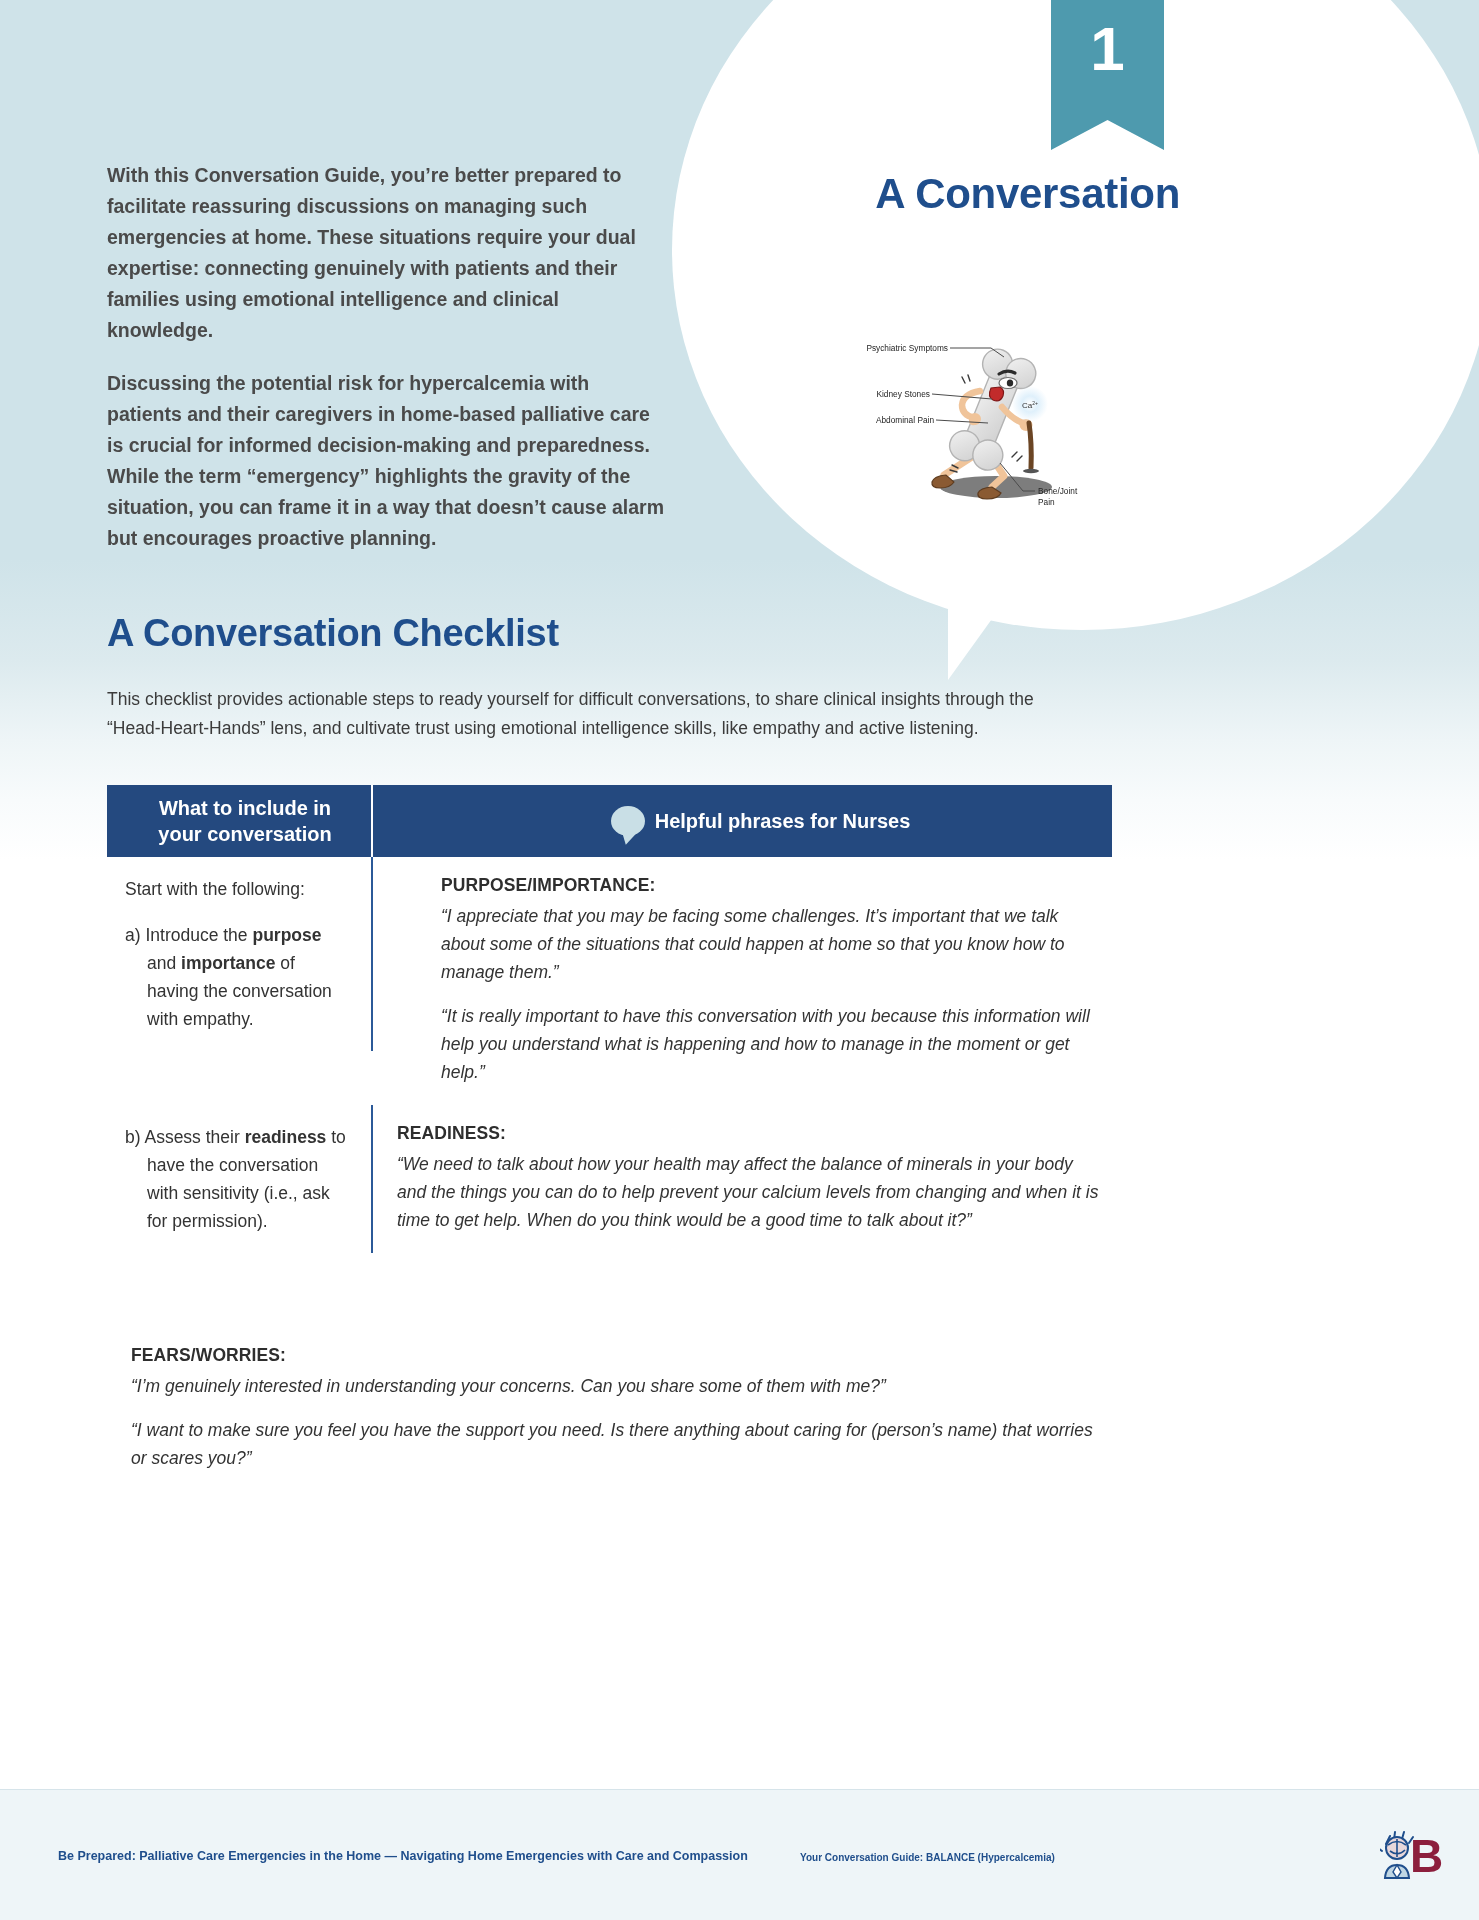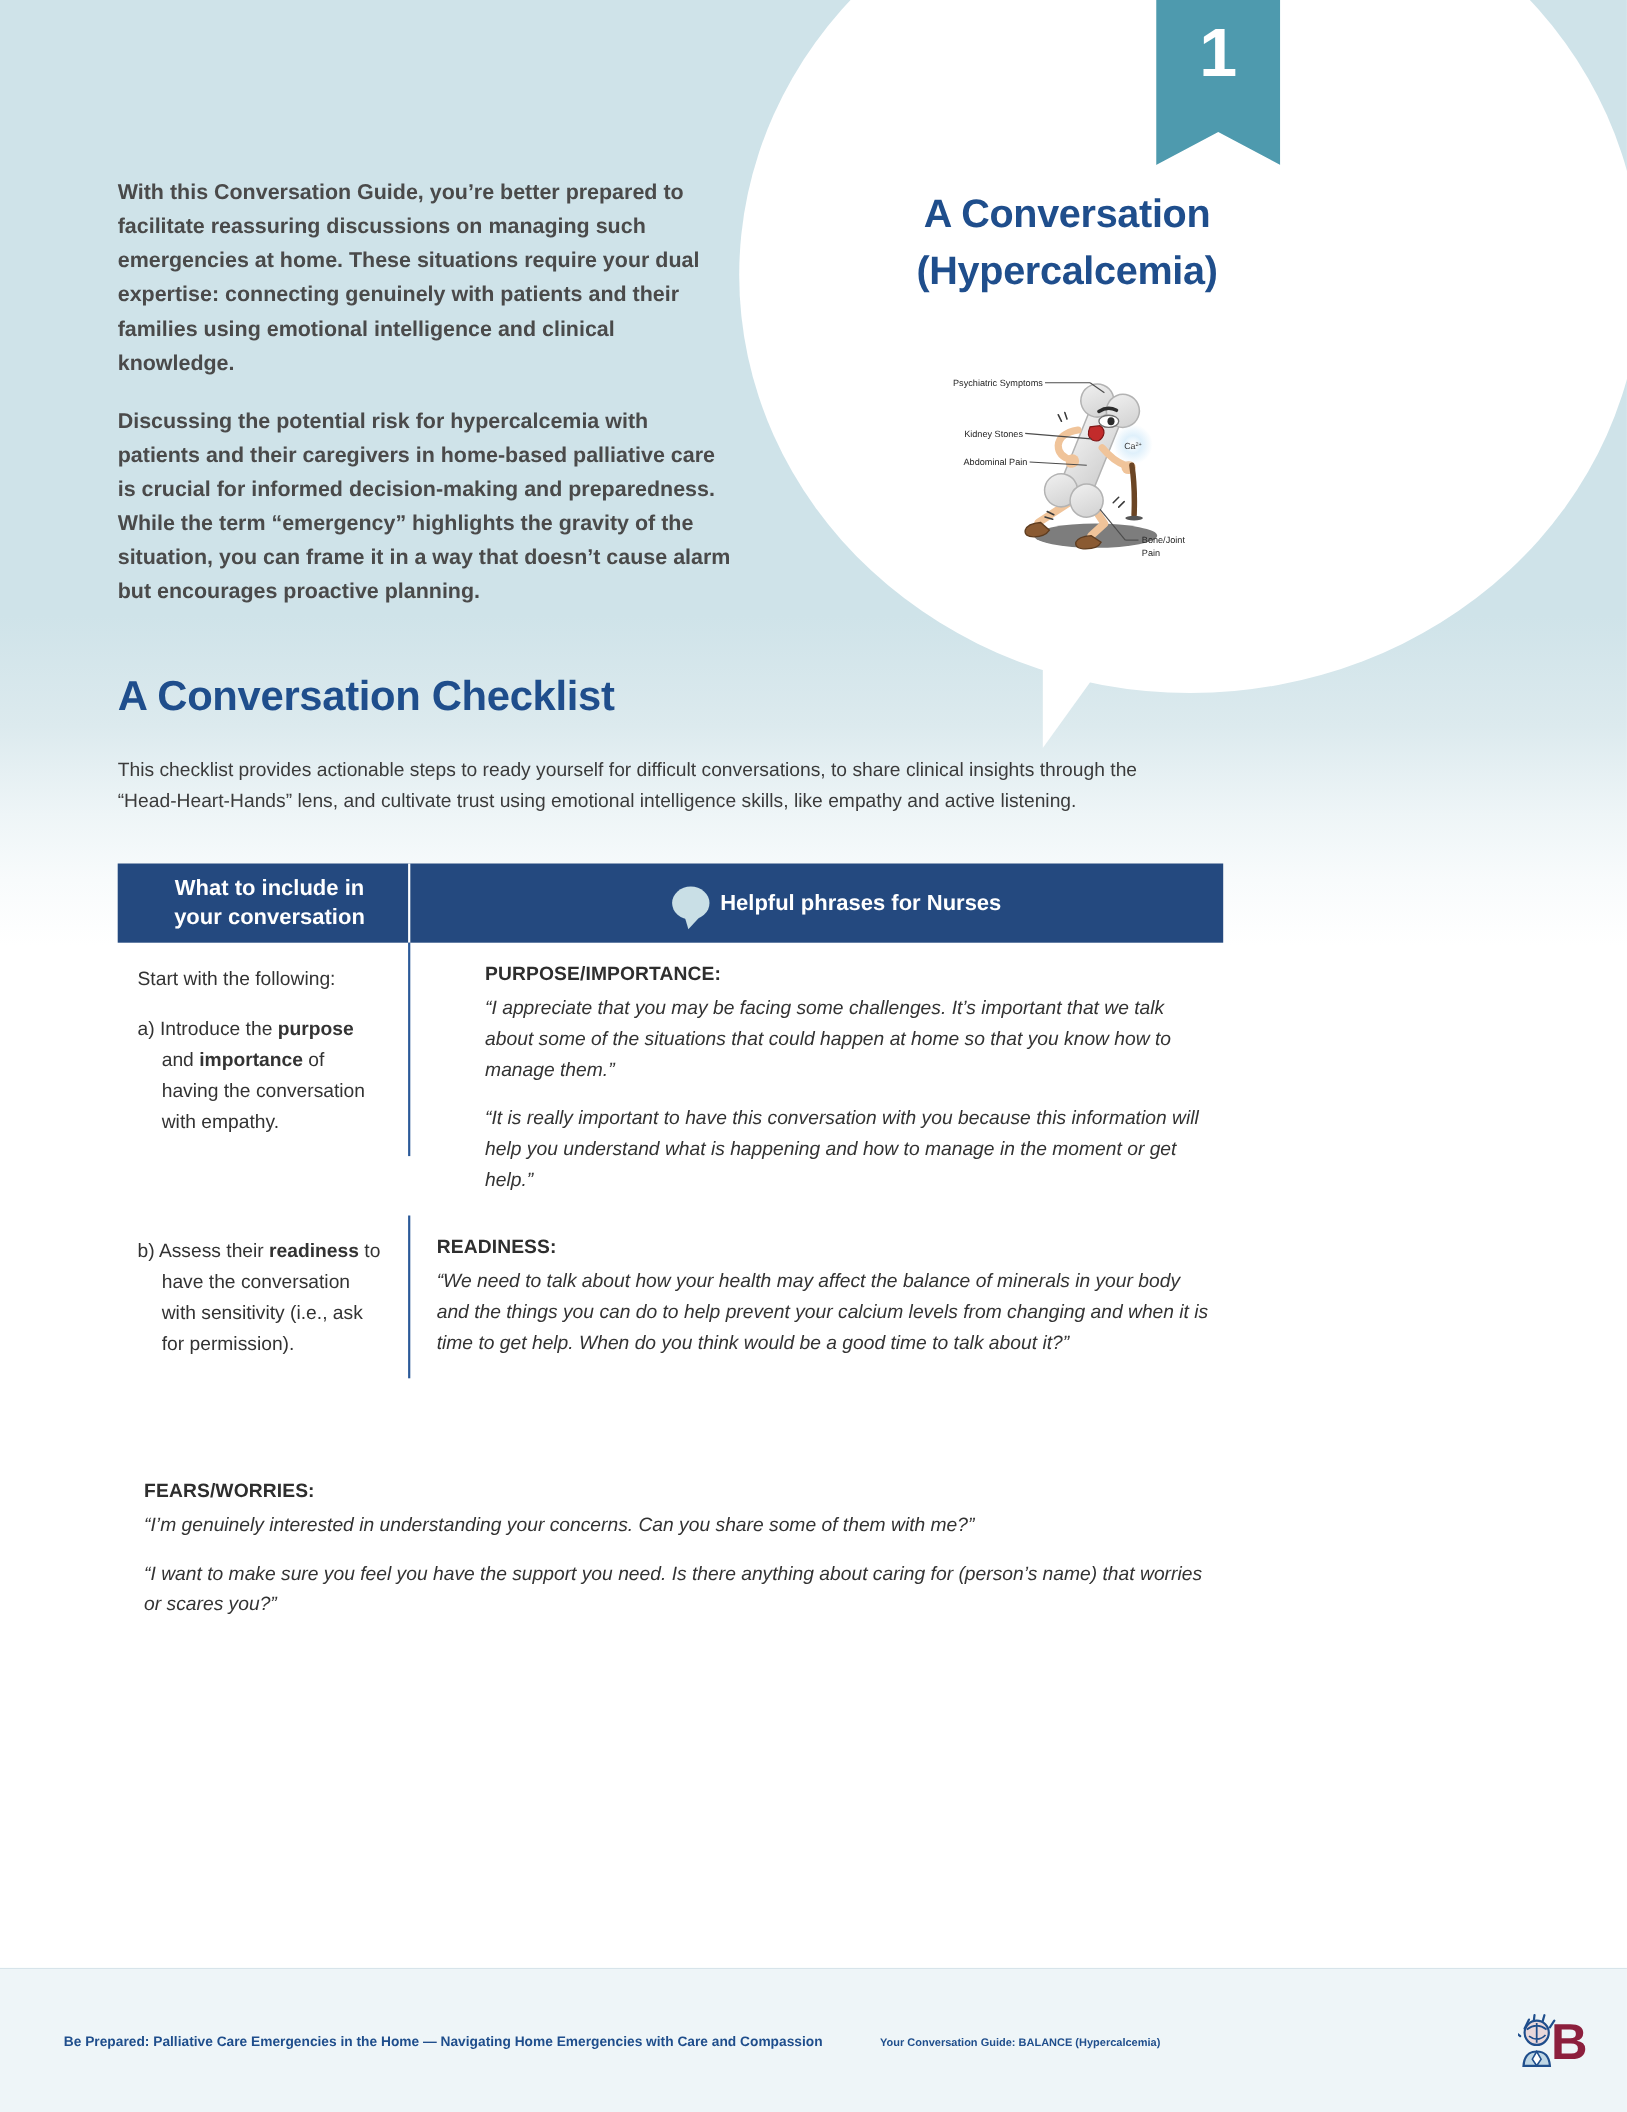--- a/index.html
+++ b/index.html
@@ -104,26 +104,27 @@
   
   .title {
     position: absolute;
     left: 760px;
     top: 168px;
     width: 420px;
     text-align: center;
     z-index: 5;
   }
   .title-line {
-    font-size: 36px;
+    font-size: 42px;
     font-weight: bold;
     color: #1f4e8c;
     line-height: 52px;
     letter-spacing: -0.3px;
     white-space: nowrap;
+    text-align: right;
   }
 
   
   .illus {
     position: absolute;
     left: 860px;
     top: 335px;
     width: 280px;
     height: 195px;
     z-index: 5;
@@ -313,21 +314,20 @@
     <span class="ribbon-number">1</span>
   </div>
 
   <div class="intro">
     <p>With this Conversation Guide, you’re better prepared to facilitate reassuring discussions on managing such emergencies at home. These situations require your dual expertise: connecting genuinely with patients and their families using emotional intelligence and clinical knowledge.</p>
     <p>Discussing the potential risk for hypercalcemia with patients and their caregivers in home-based palliative care is crucial for informed decision-making and preparedness. While the term “emergency” highlights the gravity of the situation, you can frame it in a way that doesn’t cause alarm but encourages proactive planning.</p>
   </div>
 
   <div class="title">
     <div class="title-line">A Conversation</div>
-    <div class="title-line">(Hypercalcemia)</div>
   </div>
 
   <div class="illus">
     <svg width="280" height="195" viewBox="0 0 280 195" xmlns="http://www.w3.org/2000/svg">
       <defs>
         <radialGradient id="glow" cx="50%" cy="50%" r="50%">
           <stop offset="0%" stop-color="#ffffff"></stop>
           <stop offset="45%" stop-color="#dff0fb"></stop>
           <stop offset="100%" stop-color="#dff0fb" stop-opacity="0"></stop>
         </radialGradient>

